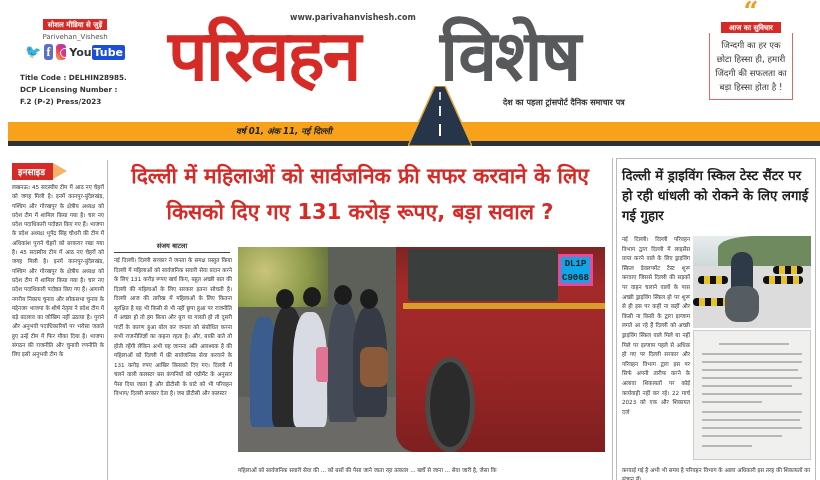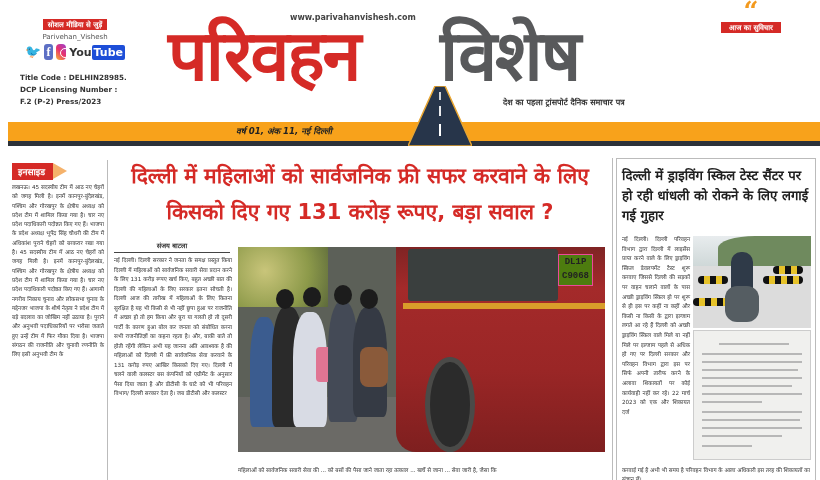--- a/index.html
+++ b/index.html
@@ -52,21 +52,21 @@
   .main-head { position: absolute; left: 112px; top: 158px; width: 496px; text-align: center; color: #d52a26; font-weight: bold; font-size: 21px; line-height: 36px; }
   .byline { position: absolute; left: 114px; top: 241px; width: 116px; text-align: center; font-size: 6.6px; font-weight: bold; border-bottom: 1px solid #444; padding-bottom: 2px; color: #333; }
   .main-body { position: absolute; left: 114px; top: 256px; width: 118px; font-size: 5.6px; line-height: 9.5px; color: #333; text-align: justify; }
 
   .photo { position: absolute; left: 238px; top: 247px; width: 367px; height: 205px; overflow: hidden; background: #5c6058; }
   .photo .trees { position: absolute; left: 0; top: 0; width: 90px; height: 60px; background: radial-gradient(circle at 30% 40%, #c9c57a, #8d9a4a 60%, #5d6a3b); }
   .photo .ground { position: absolute; left: 0; top: 150px; width: 367px; height: 55px; background: #6b6a66; }
   .photo .bus { position: absolute; left: 158px; top: 0; width: 209px; height: 205px; background: linear-gradient(180deg, #7f2424 0%, #a42a2a 20%, #9a2626 60%, #7e1f1f 100%); border-radius: 0 0 0 20px; }
   .photo .bus-window { position: absolute; left: 170px; top: 2px; width: 150px; height: 52px; background: #3a3f3e; border-radius: 3px; }
   .photo .bus-stripe { position: absolute; left: 165px; top: 56px; width: 202px; height: 6px; background: #d99d2a; }
-  .photo .plate { position: absolute; left: 320px; top: 7px; width: 35px; height: 32px; background: #4d7c0f; color: #222; font-size: 9px; font-weight: bold; text-align: center; line-height: 14px; font-family: "Liberation Mono", monospace; border: 1px solid #ec4899; }
+  .photo .plate { position: absolute; left: 320px; top: 7px; width: 35px; height: 32px; background: #0ea5e9; color: #222; font-size: 9px; font-weight: bold; text-align: center; line-height: 14px; font-family: "Liberation Mono", monospace; border: 3px solid #ec4899; }
   .photo .wheel { position: absolute; left: 187px; top: 110px; width: 50px; height: 95px; border-radius: 25px/48px; background: #2b2b2b; border: 5px solid #4a4a48; }
   .photo .crowd { position: absolute; left: 10px; top: 40px; width: 150px; height: 150px; }
   .p { position: absolute; border-radius: 40% 40% 10% 10%; }
   .main-caption { position: absolute; left: 238px; top: 466px; width: 370px; font-size: 5.6px; color: #333; white-space: nowrap; overflow: hidden; }
 
   .col-rule2 { position: absolute; left: 612px; top: 158px; width: 1px; height: 322px; background: #bbb; }
 
   
   .right-box { position: absolute; left: 616px; top: 158px; width: 200px; height: 322px; border: 1px solid #bbb; border-bottom: none; }
   .right-head { position: absolute; left: 622px; top: 166px; width: 190px; font-size: 13.2px; font-weight: bold; line-height: 20px; color: #1f1f1f; }
@@ -105,20 +105,21 @@
   </div>
 
   <div class="logo-red">परिवहन</div>
   <div class="logo-grey">विशेष</div>
   <div class="website">www.parivahanvishesh.com</div>
   <div class="tagline">देश का पहला ट्रांसपोर्ट दैनिक समाचार पत्र</div>
 
   <div class="quote-box">
     <div class="quote-mark">“</div>
     <div class="quote-tag">आज का सुविचार</div>
+    <div class="quote-body">जिन्दगी का हर एक छोटा हिस्सा ही, हमारी जिंदगी की सफलता का बड़ा हिस्सा होता है !</div>
   </div>
 </header>
 
 <div class="strip">
   <span class="strip-left">वर्ष 01, अंक 11, नई दिल्ली</span>
 </div>
 <div class="strip-bar"></div>
 
 <svg class="road" viewBox="0 0 64 60">
   <polygon points="27,0 37,0 64,60 0,60" fill="#27354a" stroke="#e8a531" stroke-width="1.5"></polygon>

